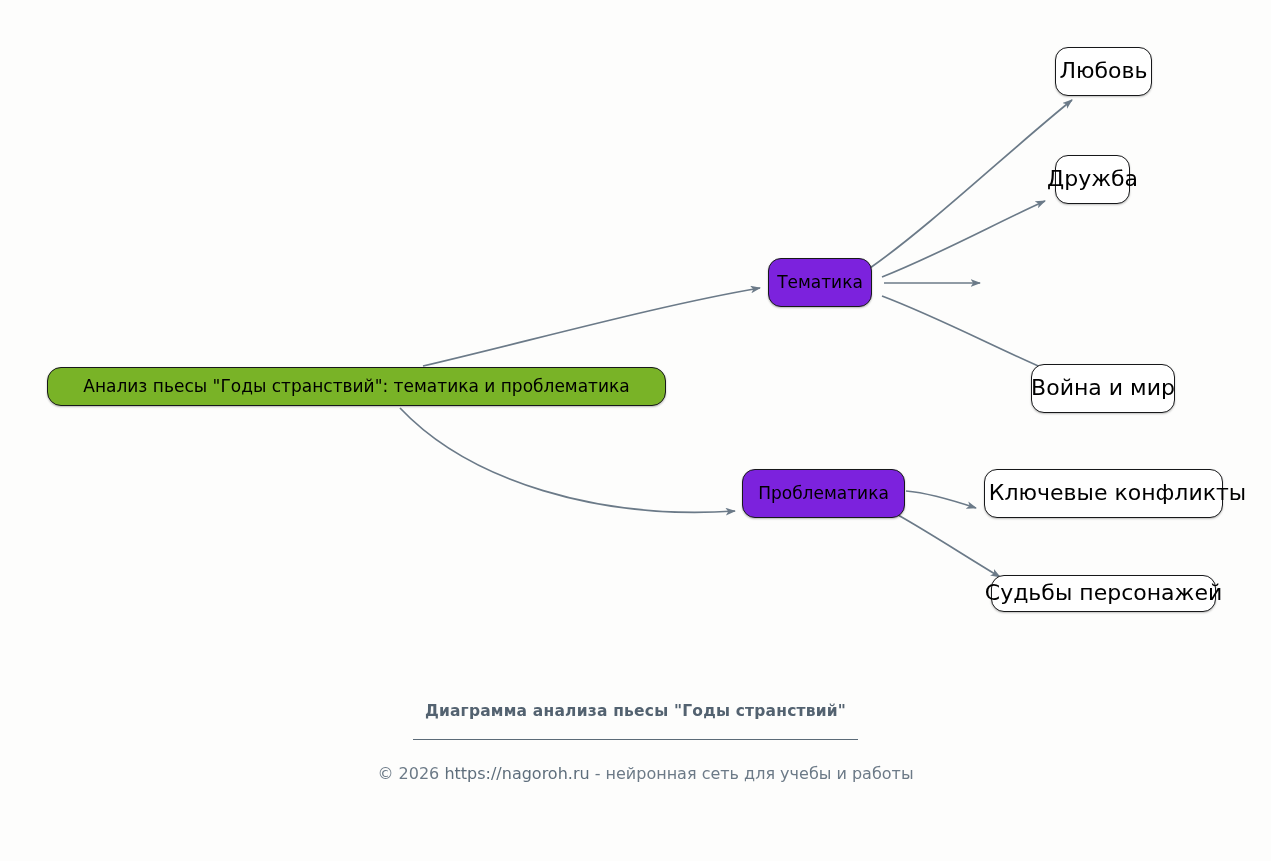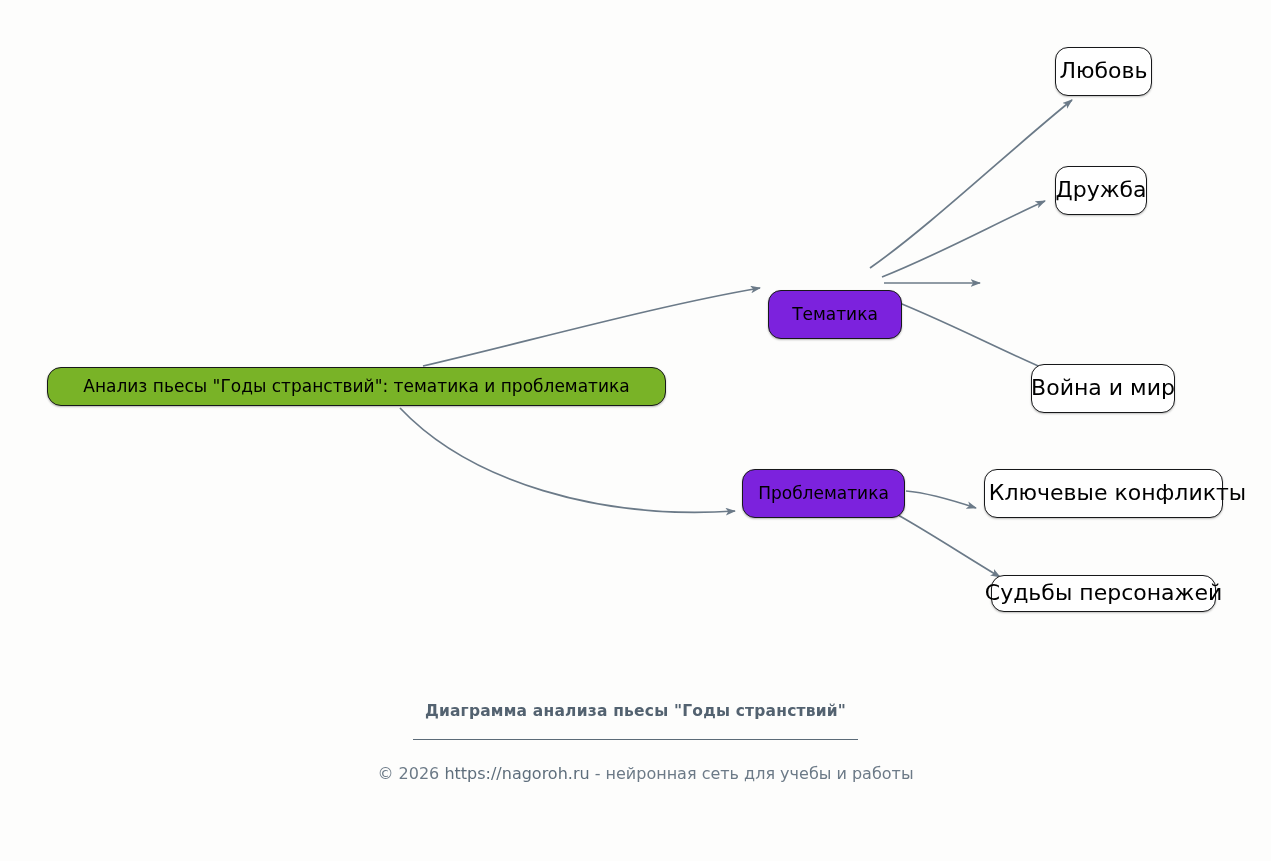--- a/index.html
+++ b/index.html
@@ -117,29 +117,29 @@
 
       <path d="M 906,491 C 930,493 955,501 976,508"></path>
       <path d="M 898,515 C 930,533 965,556 1000,577"></path>
     </g>
   </svg>
 
   <div class="node node-root" style="left:47px; top:367px; width:619px; height:39px;">
     <span>Анализ пьесы "Годы странствий": тематика и проблематика</span>
   </div>
 
-  <div class="node node-branch" style="left:768px; top:258px; width:134px; height:49px;margin-top:32px;">
+  <div class="node node-branch" style="left:768px; top:258px; width:104px; height:49px;">
     <span>Тематика</span>
   </div>
 
   <div class="node node-leaf" style="left:1055px; top:47px; width:97px; height:49px;">
     <span>Любовь</span>
   </div>
 
-  <div class="node node-leaf" style="left:1055px; top:166px; width:92px; height:49px;">
+  <div class="node node-leaf" style="left:1055px; top:155px; width:75px; height:49px;">
     <span>Дружба</span>
   </div>
 
 
   <div class="node node-leaf" style="left:1031px; top:364px; width:144px; height:49px;">
     <span>Война и мир</span>
   </div>
 
   <div class="node node-branch" style="left:742px; top:469px; width:163px; height:49px;">
     <span>Проблематика</span>

